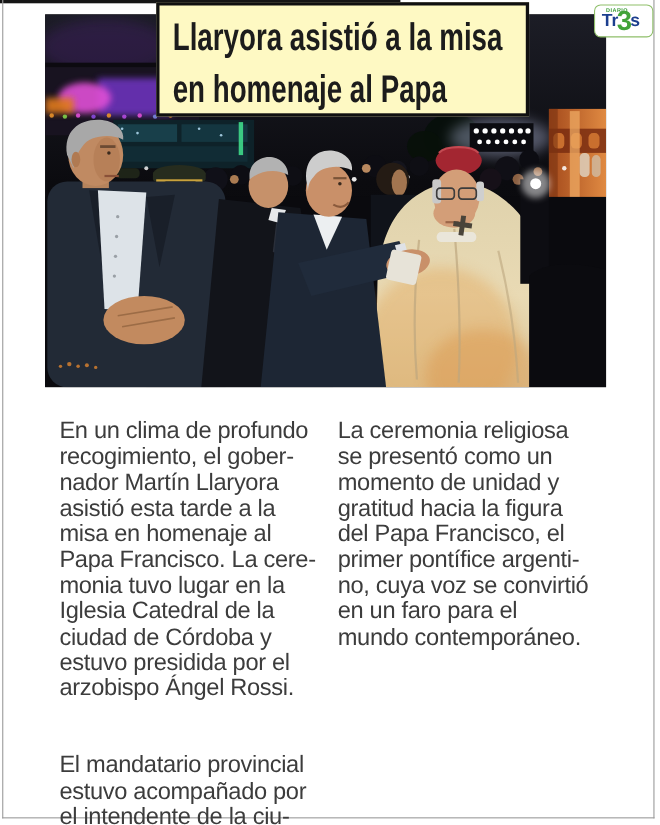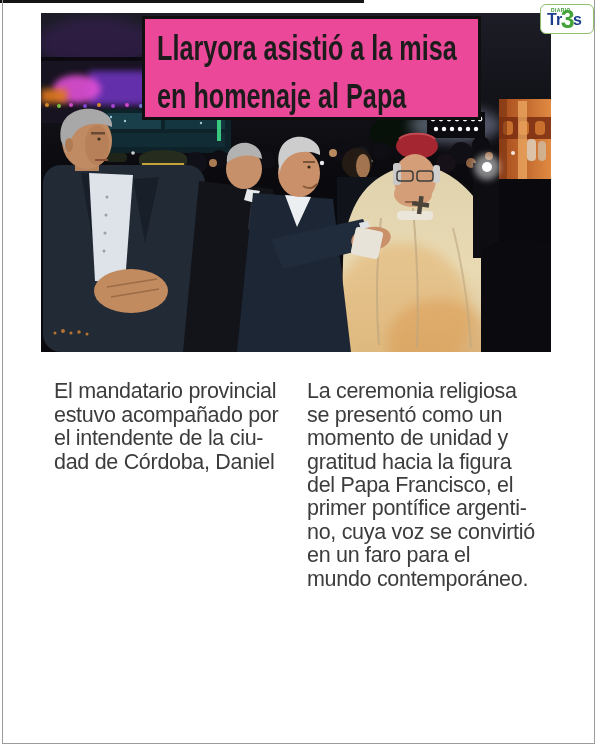--- a/index.html
+++ b/index.html
@@ -6,22 +6,22 @@
   .page{position:relative;width:600px;height:750px;background:#ffffff;overflow:hidden;
         font-family:"Liberation Sans",sans-serif;}
   .edge{position:absolute;background:#9b9b9b;}
   .edge-left{left:2px;top:0;width:1px;height:744px;}
   .edge-right{left:594px;top:0;width:1px;height:744px;}
   .edge-bottom{left:2px;top:743px;width:593px;height:1px;}
   .edge-topblack{position:absolute;left:0;top:0;width:364px;height:3px;background:#151515;}
 
   .photo{position:absolute;left:41px;top:13px;width:510px;height:339px;background:#0a0a0d;overflow:hidden;}
 
-  .headline-box{position:absolute;left:142px;top:16px;width:339px;height:104px;
-        box-sizing:border-box;background:#ec4899;border:3px solid #101010;
+  .headline-box{position:absolute;left:142px;top:2px;width:339px;height:104px;
+        box-sizing:border-box;background:#fef9c3;border:3px solid #101010;
         padding:5px 0 0 12px;z-index:5;}
   .hl-line{font-weight:bold;font-size:35px;line-height:48px;color:#1c1c1c;
         white-space:nowrap;transform:scaleX(0.72);transform-origin:0 50%;}
 
   .logo{position:absolute;left:540px;top:4px;width:54px;height:30px;background:#ffffff;
         border:1px solid #8fbf6a;border-radius:6px;z-index:6;box-sizing:border-box;}
   .logo-kicker{position:absolute;top:2px;left:10px;font-size:5px;font-weight:bold;
         color:#3a9b35;letter-spacing:.4px;}
   .logo-brand{position:absolute;left:6px;bottom:1px;display:flex;align-items:center;
         font-weight:bold;line-height:1;}
@@ -285,20 +285,31 @@
   <div class="logo">
     <span class="logo-kicker">DIARIO</span>
     <span class="logo-brand">
       <span class="b-tr">Tr</span>
       <span class="b-3">3</span>
       <span class="b-s">s</span>
     </span>
   </div>
 
   <div class="col col-left">
+    <p>En un clima de profundo
+recogimiento, el gober-
+nador Martín Llaryora
+asistió esta tarde a la
+misa en homenaje al
+Papa Francisco. La cere-
+monia tuvo lugar en la
+Iglesia Catedral de la
+ciudad de Córdoba y
+estuvo presidida por el
+arzobispo Ángel Rossi.</p>
     <p>El mandatario provincial
 estuvo acompañado por
 el intendente de la ciu-
 dad de Córdoba, Daniel</p>
   </div>
   <div class="col col-right">
     <p>La ceremonia religiosa
 se presentó como un
 momento de unidad y
 gratitud hacia la figura

